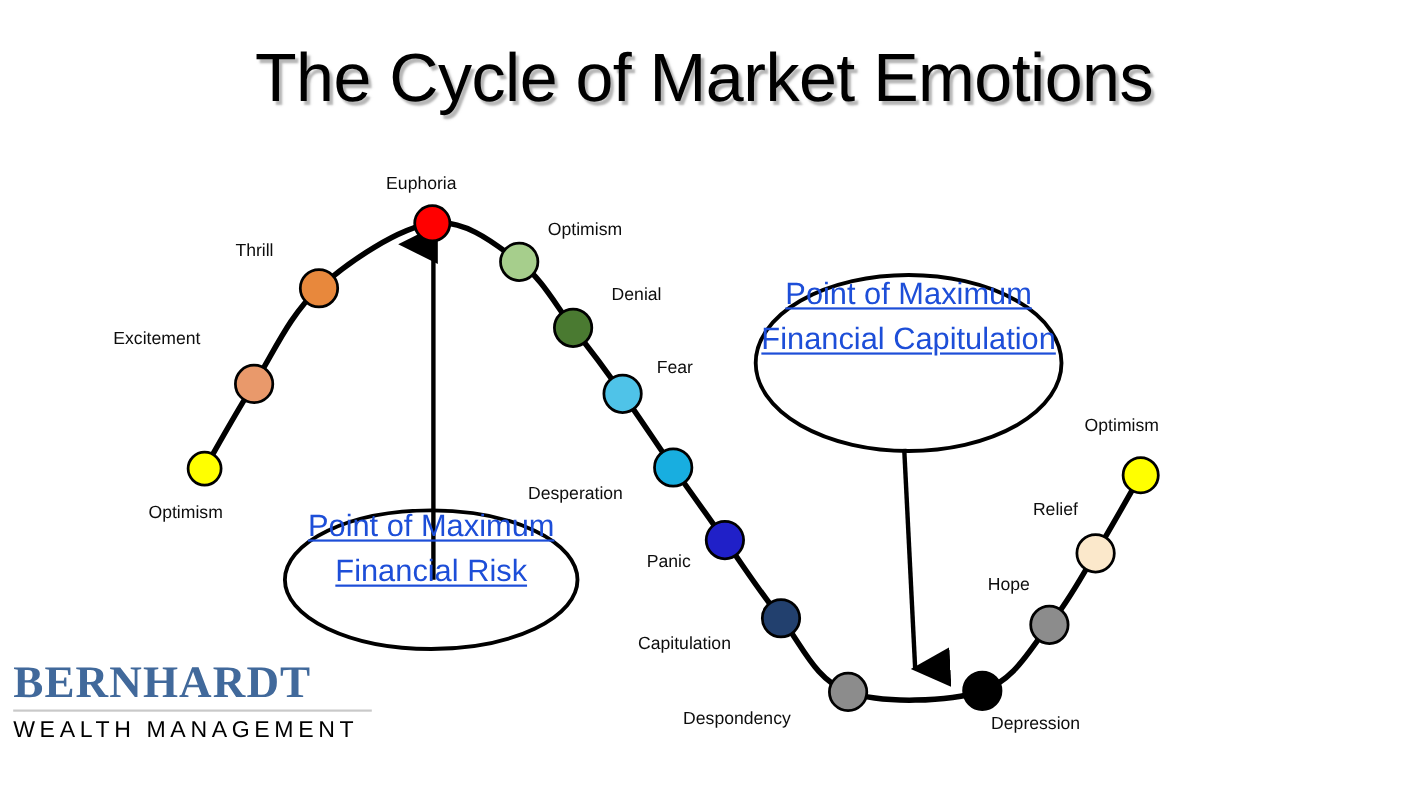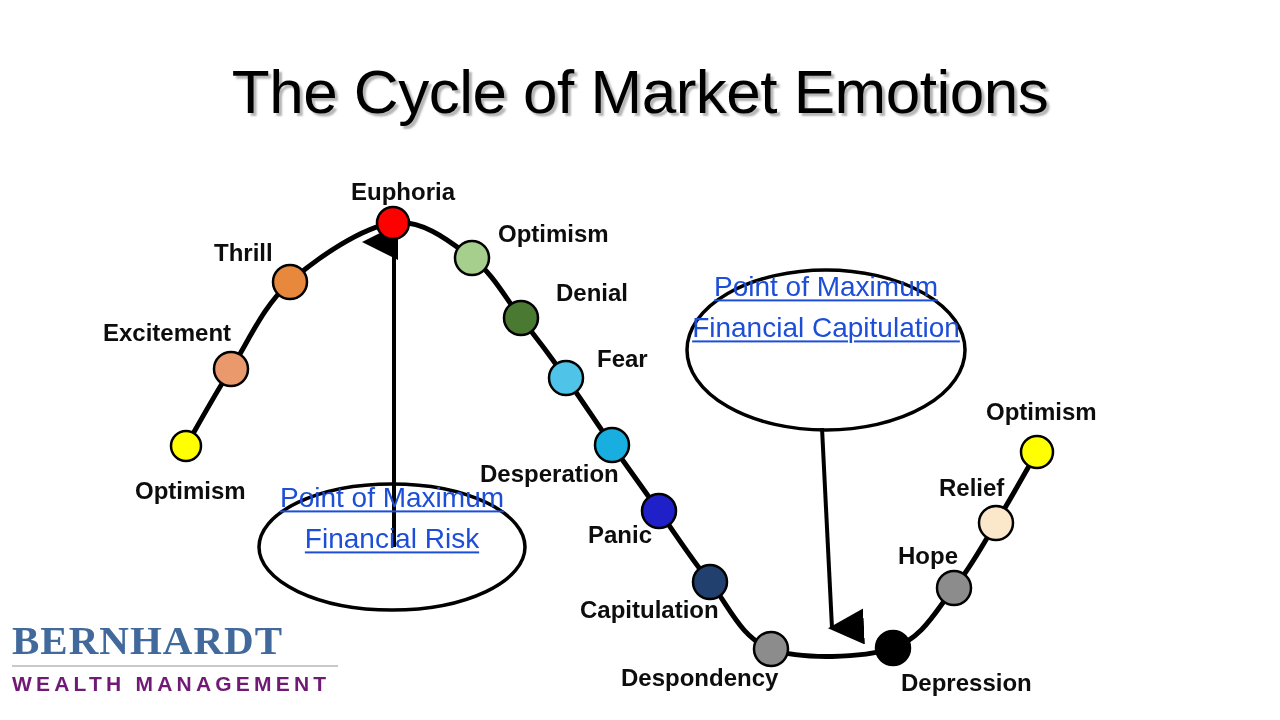--- a/index.html
+++ b/index.html
@@ -11,21 +11,20 @@
   body {
     font-family: "Liberation Sans", sans-serif;
     -webkit-font-smoothing: antialiased;
   }
   #stage {
     position: relative;
     width: 1280px;
     height: 697px;
     background: #ffffff;
     overflow: hidden;
-    margin-top: 20px;
   }
 
   
   #title {
     position: absolute;
     left: 0;
     top: 36px;
     width: 1280px;
     text-align: center;
     font-family: "Liberation Sans", sans-serif;
@@ -43,22 +42,22 @@
     left: 0;
     top: 0;
     width: 1280px;
     height: 720px;
   }
 
   
   .emotion-label {
     position: absolute;
     font-family: "Liberation Sans", sans-serif;
-    font-size: 24px;
-    font-weight: 700;
+    font-size: 16px;
+    font-weight: 400;
     color: #0d0d0d;
     white-space: nowrap;
     line-height: 1;
   }
 
   
   .callout-text {
     position: absolute;
     text-align: center;
     font-family: "Liberation Sans", sans-serif;
@@ -93,23 +92,23 @@
   }
   #logo-rule {
     height: 2px;
     background: #c9c9c9;
     margin: 4px 0 6px 0;
     width: 326px;
   }
   #logo-sub {
     font-family: "Liberation Sans", sans-serif;
     font-size: 21px;
-    font-weight: 700;
+    font-weight: 400;
     letter-spacing: 4.2px;
-    color: #701a75;
+    color: #000000;
     line-height: 1;
     white-space: nowrap;
   }
 </style>
 </head>
 <body>
 
 <div id="stage">
 
   <div id="title">The Cycle of Market Emotions</div>

